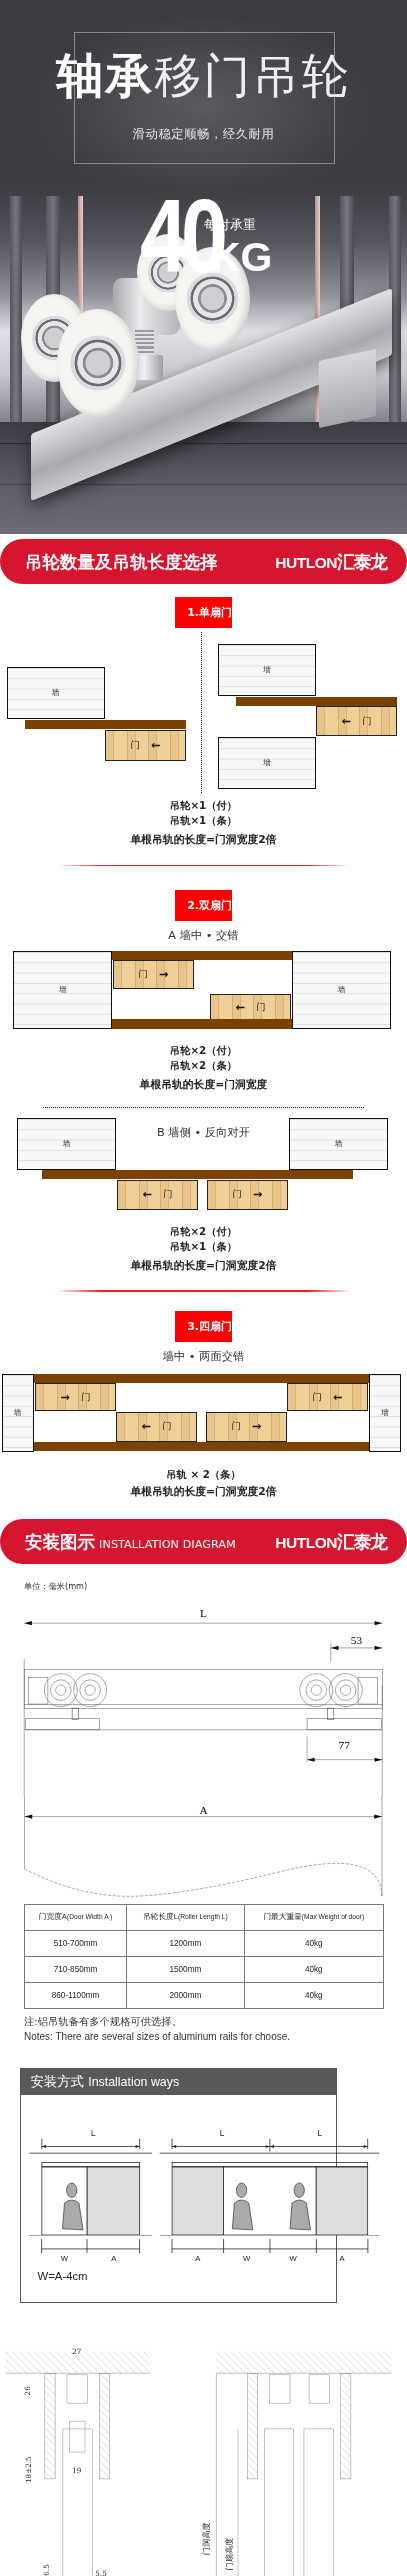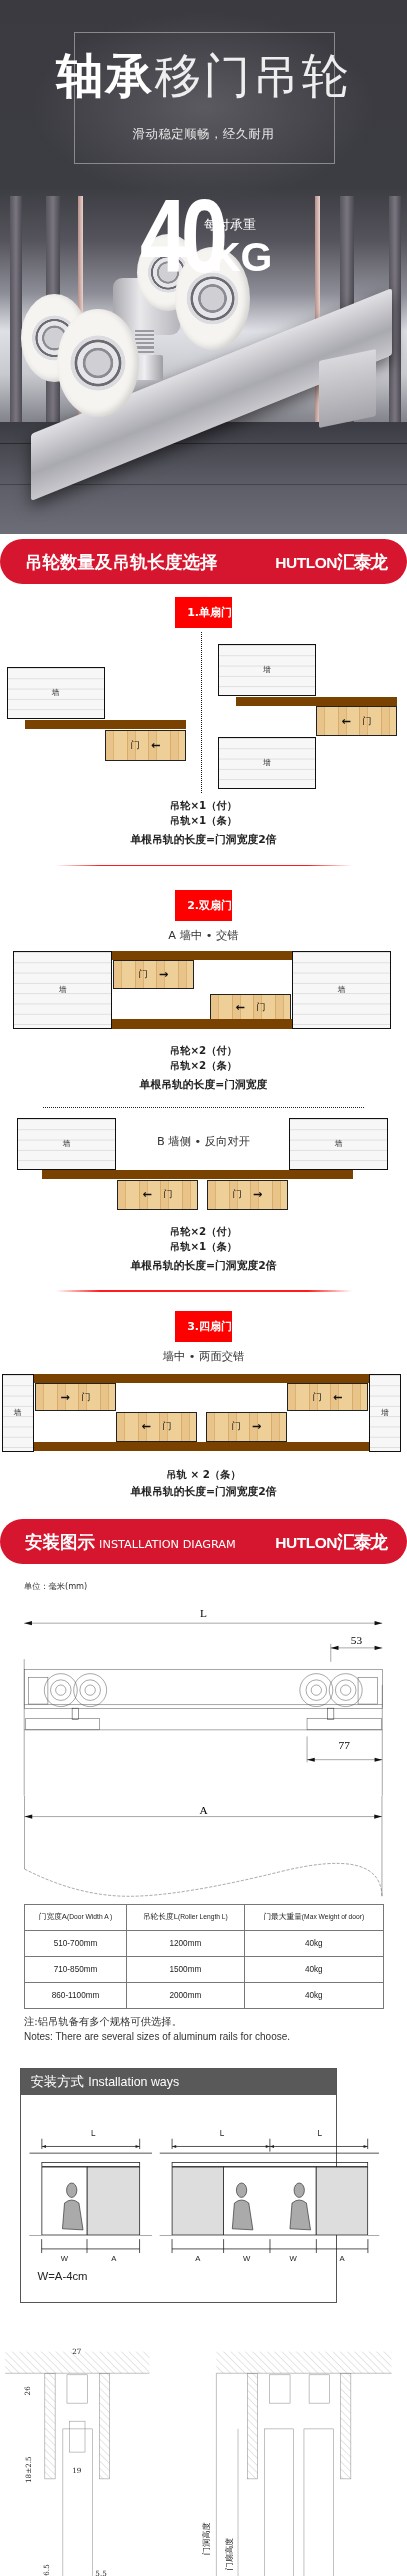--- a/index.html
+++ b/index.html
@@ -156,21 +156,21 @@
   <p>吊轮×2（付）</p>
   <p>吊轨×2（条）</p>
   <p class="l">单根吊轨的长度=门洞宽度</p>
 </div>
 <div class="dotline" style="margin-top:15.5px"></div>
 
 <div class="diagram" style="height:67px;margin-top:9.3px">
   <div class="wall" style="left:17px;top:0;width:99px;height:52px">
       <span>墙</span>
     </div>
-  <div class="cap abs" style="left:0;width:407px;top:16px;margin:0;font-size:11.3px">B 墙侧 • 反向对开</div>
+  <div class="cap abs" style="left:0;width:407px;top:7px;margin:0;font-size:11.3px">B 墙侧 • 反向对开</div>
   <div class="wall" style="left:289px;top:0;width:99px;height:52px">
       <span>墙</span>
     </div>
   <div class="track" style="left:42px;top:52px;width:311px;height:9.3px"></div>
   <div class="door" style="left:117px;top:62px;width:81px;height:30px">
       <span class="ar">←</span>
       <span>门</span>
     </div>
   <div class="door" style="left:207px;top:62px;width:81px;height:30px">
       <span>门</span>

